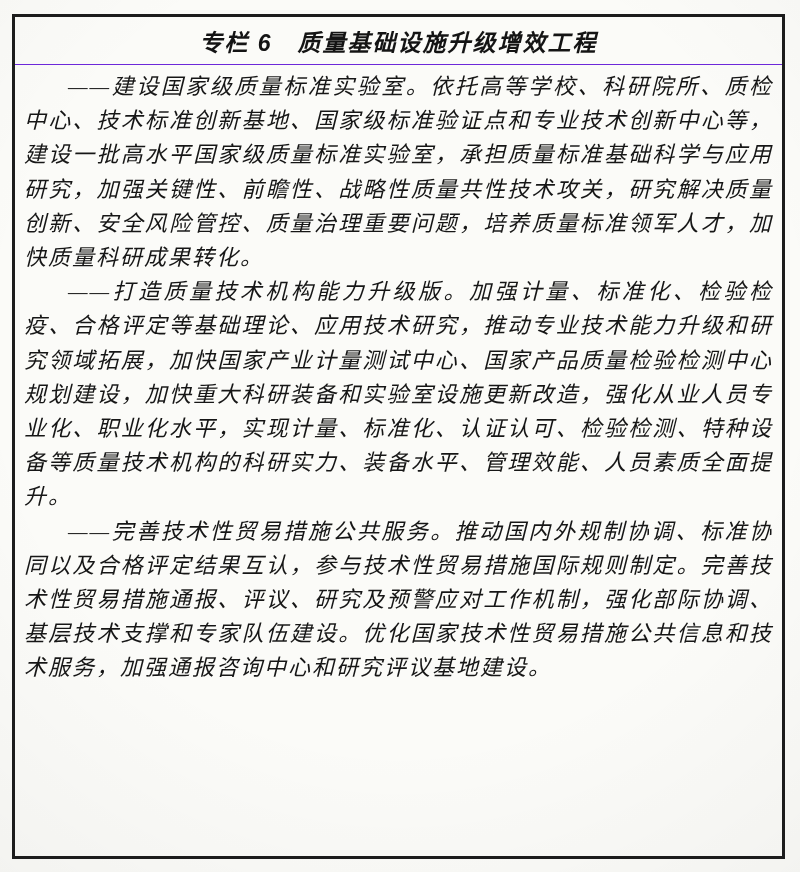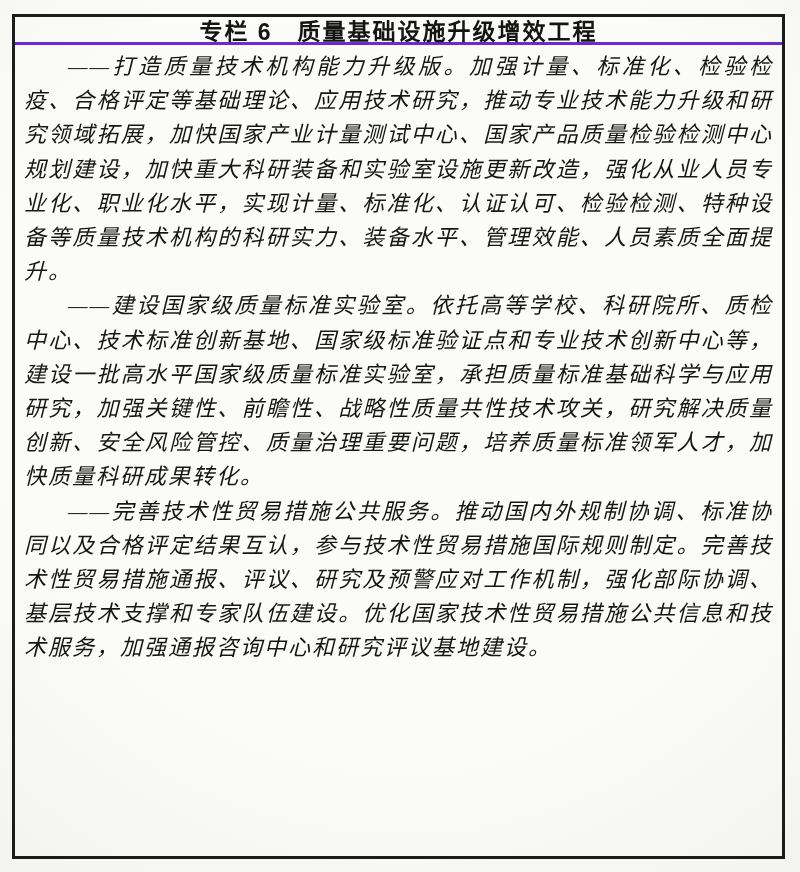--- a/index.html
+++ b/index.html
@@ -27,26 +27,27 @@
     position: absolute;
     left: 12px;
     top: 14px;
     width: 773px;
     height: 845px;
     border: 3px solid #1c1c1c;
     box-sizing: border-box;
     background: transparent;
   }
   .title-bar {
-    height: 28px;
-    border-bottom: 3px solid #6d28d9;
+    height: 48px;
+    border-bottom: 1px solid #6d28d9;
     display: flex;
     align-items: center;
     justify-content: center;
     box-sizing: border-box;
+    font-style: italic;
   }
   .title-text {
     font-family: "Liberation Sans", "DejaVu Sans", sans-serif;
     font-weight: bold;
     font-size: 23px;
     letter-spacing: 2px;
     color: #141414;
     white-space: pre;
     transform: scaleY(1.02);
   }
@@ -69,17 +70,17 @@
 </head>
 <body>
 
 <div class="scan-noise"></div>
 
 <div class="page-box">
   <div class="title-bar">
     <span class="title-text">专栏 6　质量基础设施升级增效工程</span>
   </div>
   <div class="body-text">
+    <p>——建设国家级质量标准实验室。依托高等学校、科研院所、质检中心、技术标准创新基地、国家级标准验证点和专业技术创新中心等，建设一批高水平国家级质量标准实验室，承担质量标准基础科学与应用研究，加强关键性、前瞻性、战略性质量共性技术攻关，研究解决质量创新、安全风险管控、质量治理重要问题，培养质量标准领军人才，加快质量科研成果转化。</p>
     <p>——打造质量技术机构能力升级版。加强计量、标准化、检验检疫、合格评定等基础理论、应用技术研究，推动专业技术能力升级和研究领域拓展，加快国家产业计量测试中心、国家产品质量检验检测中心规划建设，加快重大科研装备和实验室设施更新改造，强化从业人员专业化、职业化水平，实现计量、标准化、认证认可、检验检测、特种设备等质量技术机构的科研实力、装备水平、管理效能、人员素质全面提升。</p>
-    <p>——建设国家级质量标准实验室。依托高等学校、科研院所、质检中心、技术标准创新基地、国家级标准验证点和专业技术创新中心等，建设一批高水平国家级质量标准实验室，承担质量标准基础科学与应用研究，加强关键性、前瞻性、战略性质量共性技术攻关，研究解决质量创新、安全风险管控、质量治理重要问题，培养质量标准领军人才，加快质量科研成果转化。</p>
     <p>——完善技术性贸易措施公共服务。推动国内外规制协调、标准协同以及合格评定结果互认，参与技术性贸易措施国际规则制定。完善技术性贸易措施通报、评议、研究及预警应对工作机制，强化部际协调、基层技术支撑和专家队伍建设。优化国家技术性贸易措施公共信息和技术服务，加强通报咨询中心和研究评议基地建设。</p>
   </div>
 </div>
 
 </body></html>

